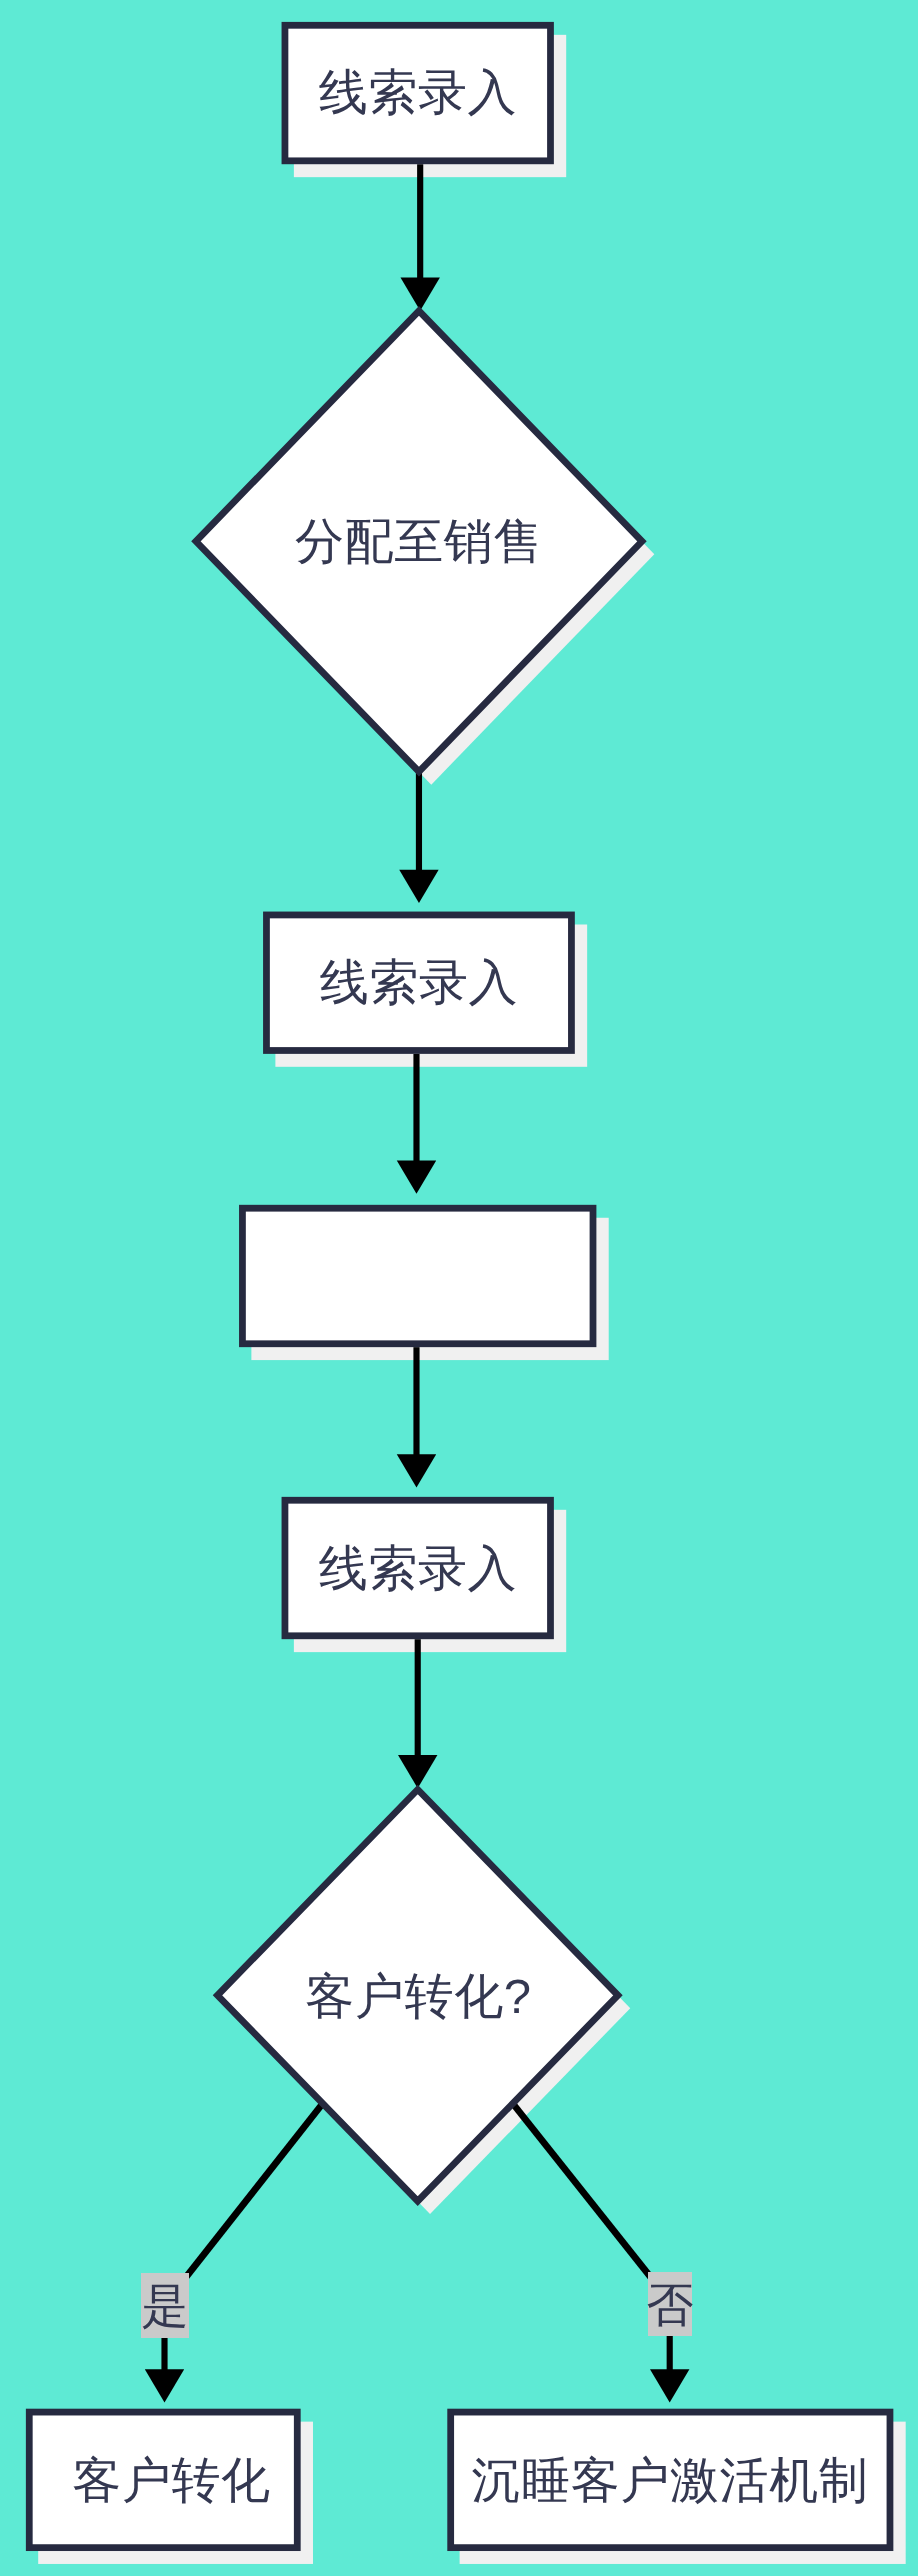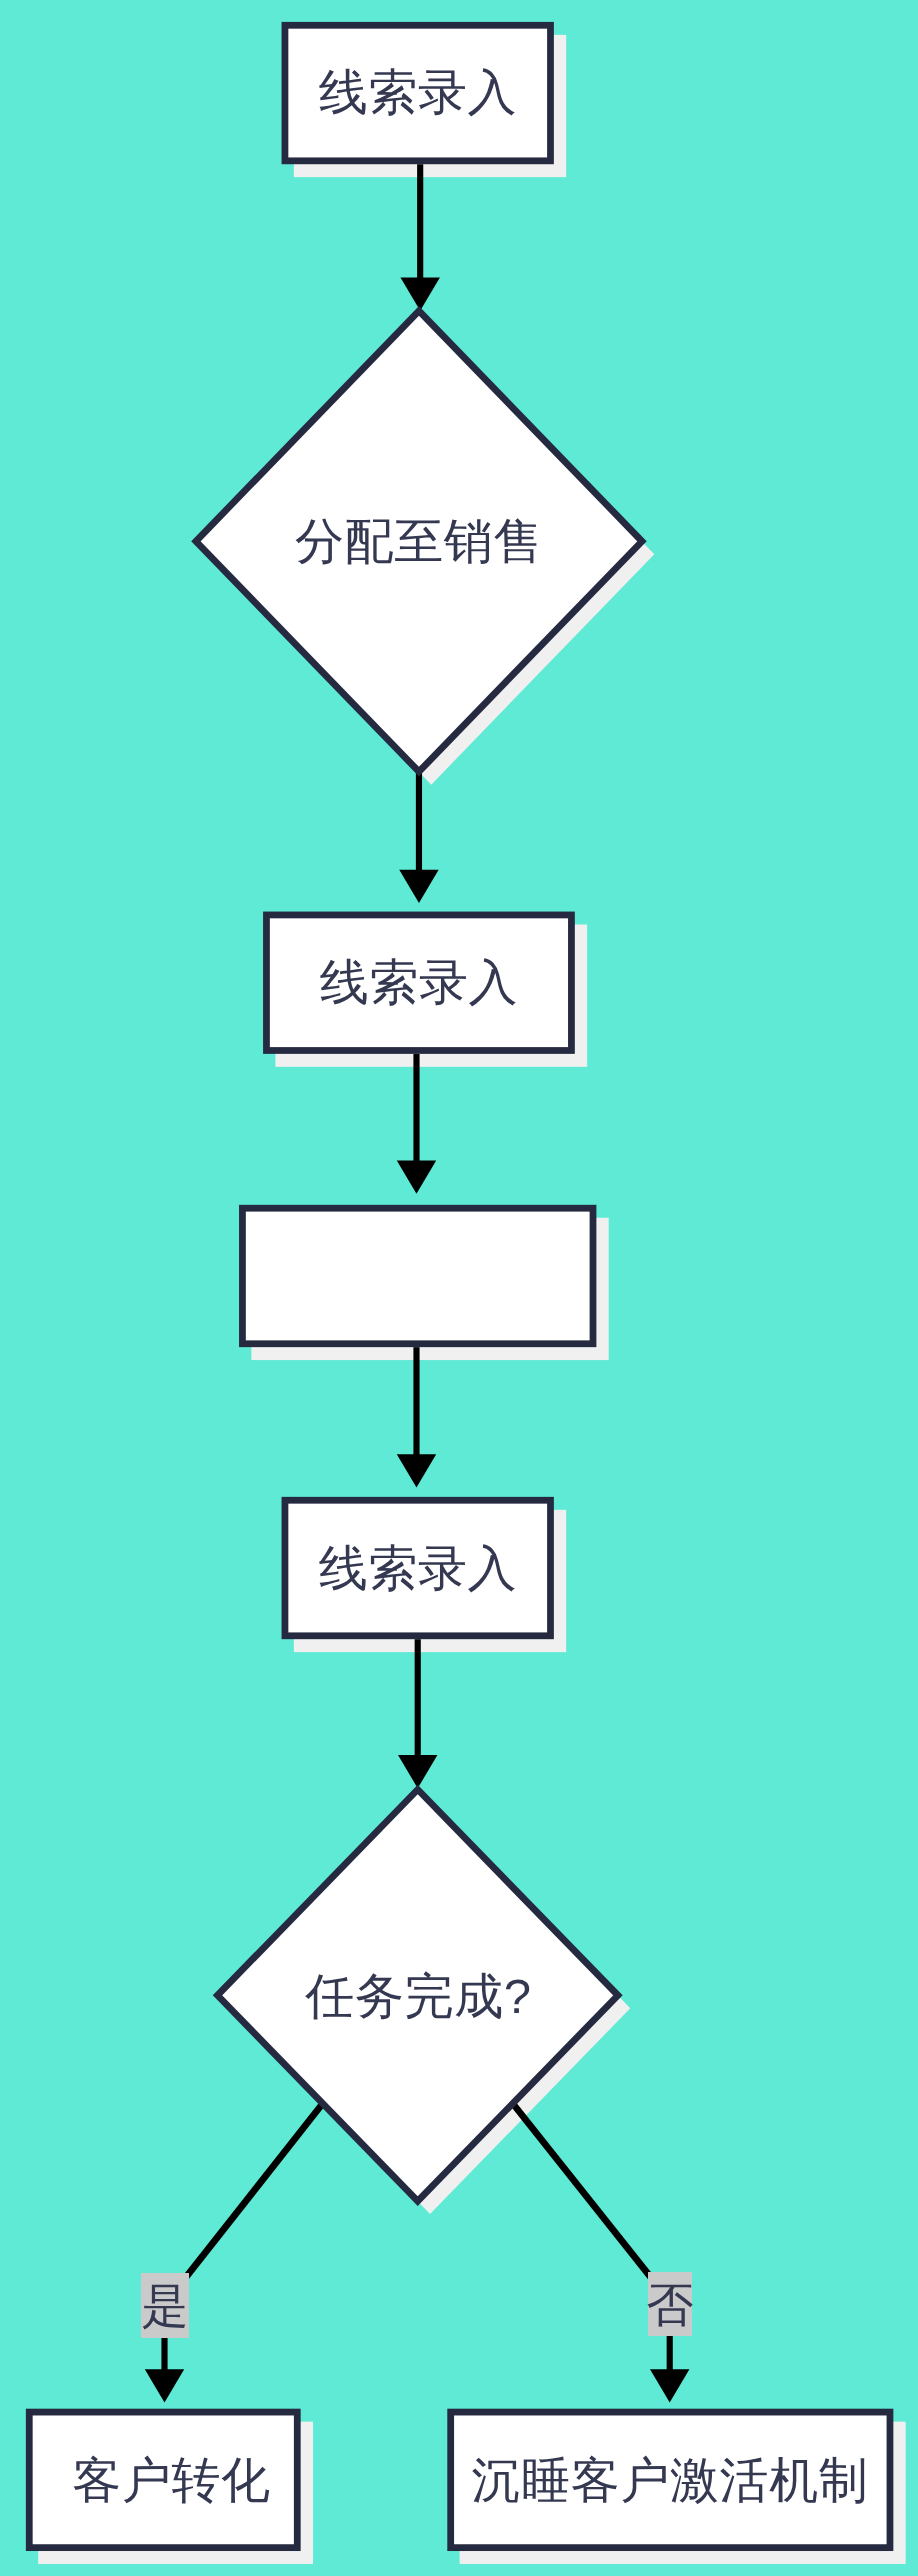--- a/index.html
+++ b/index.html
@@ -113,21 +113,21 @@
 
   <div class="node-label" style="left:282px;  top:21.6px;   width:272px; height:142px;">线索录入</div>
 
   <div class="node-label" style="left:196px;  top:311px;  width:446px; height:461px;">分配至销售</div>
 
   <div class="node-label" style="left:263px;  top:911px; width:312px; height:142px;">线索录入</div>
 
 
   <div class="node-label" style="left:282px;  top:1497px; width:272px; height:142px;">线索录入</div>
 
-  <div class="node-label" style="left:218px;  top:1790px; width:401px; height:412px;">任务完成?</div>
+  <div class="node-label" style="left:218px;  top:1790px; width:401px; height:412px;">客户转化?</div>
 
   <div class="node-label" style="left:26px;   top:2409px; width:275px; height:142px;padding-left:8px;">客户转化</div>
 
   <div class="node-label" style="left:447px;  top:2409px; width:446px; height:142px;border-radius:6px;">沉睡客户激活机制</div>
 
   <div class="edge-label" style="left:141px;  top:2273px; width:48px; height:65px;">是</div>
 
   <div class="edge-label" style="left:648px; top:2272px; width:44px; height:64px;">否</div>
 
 </div>

